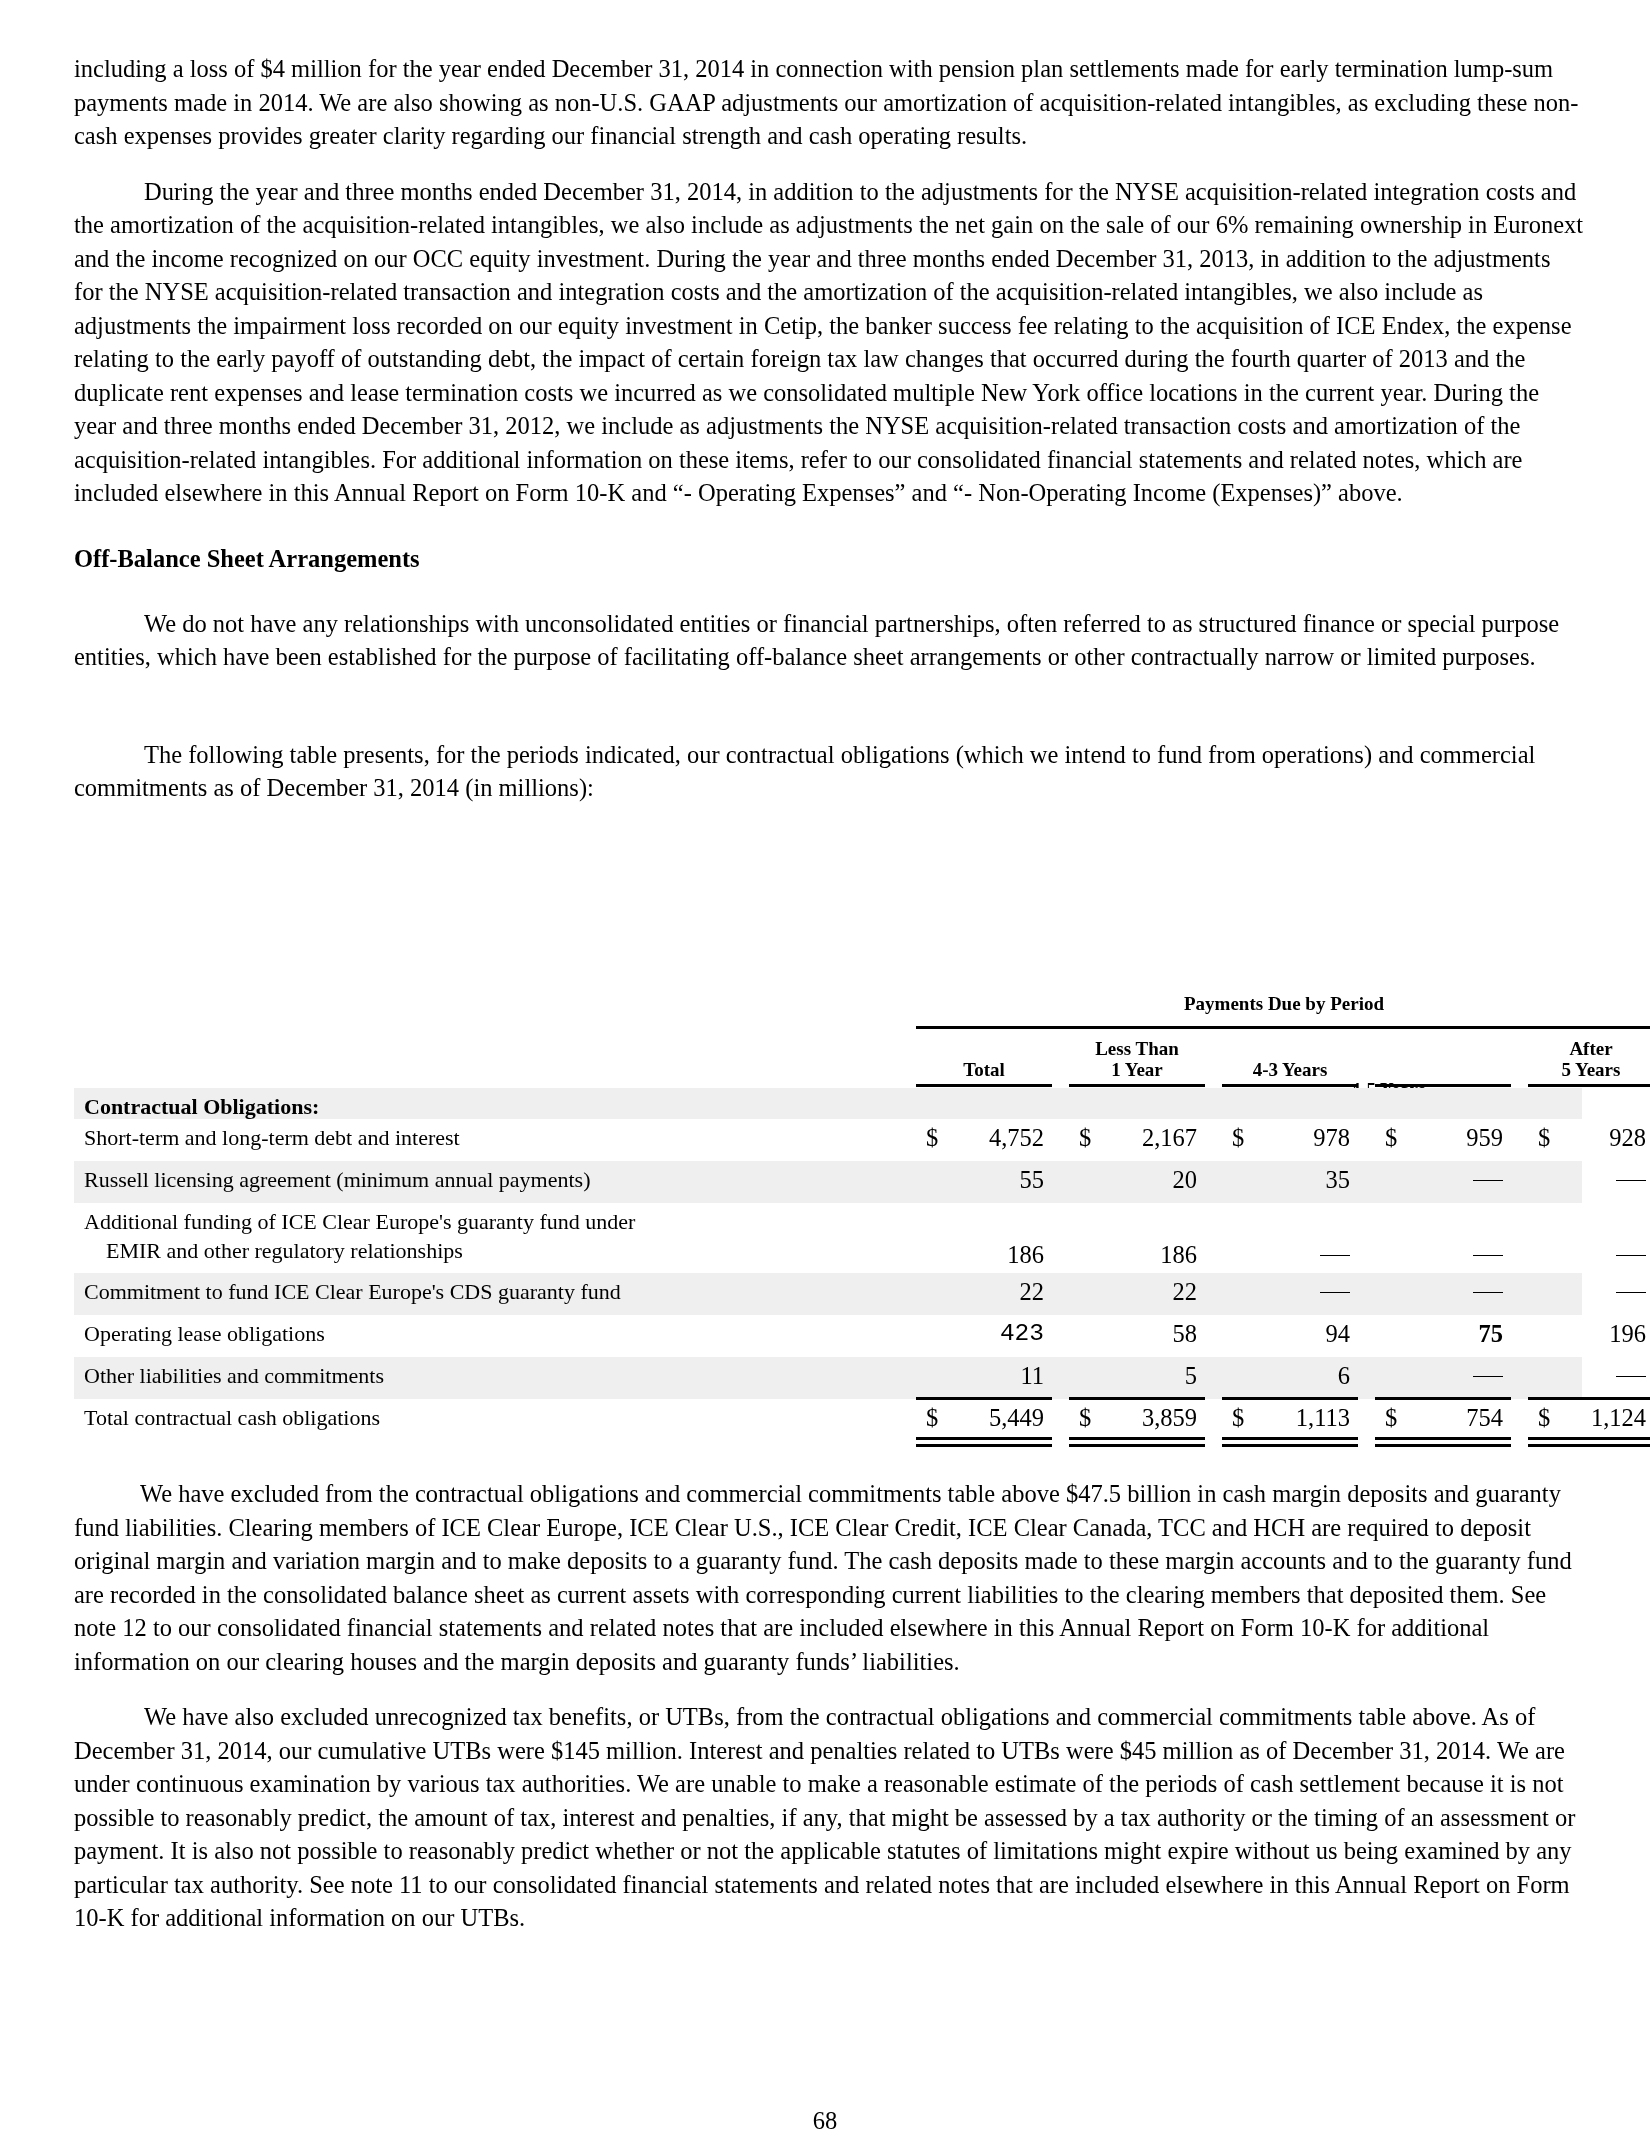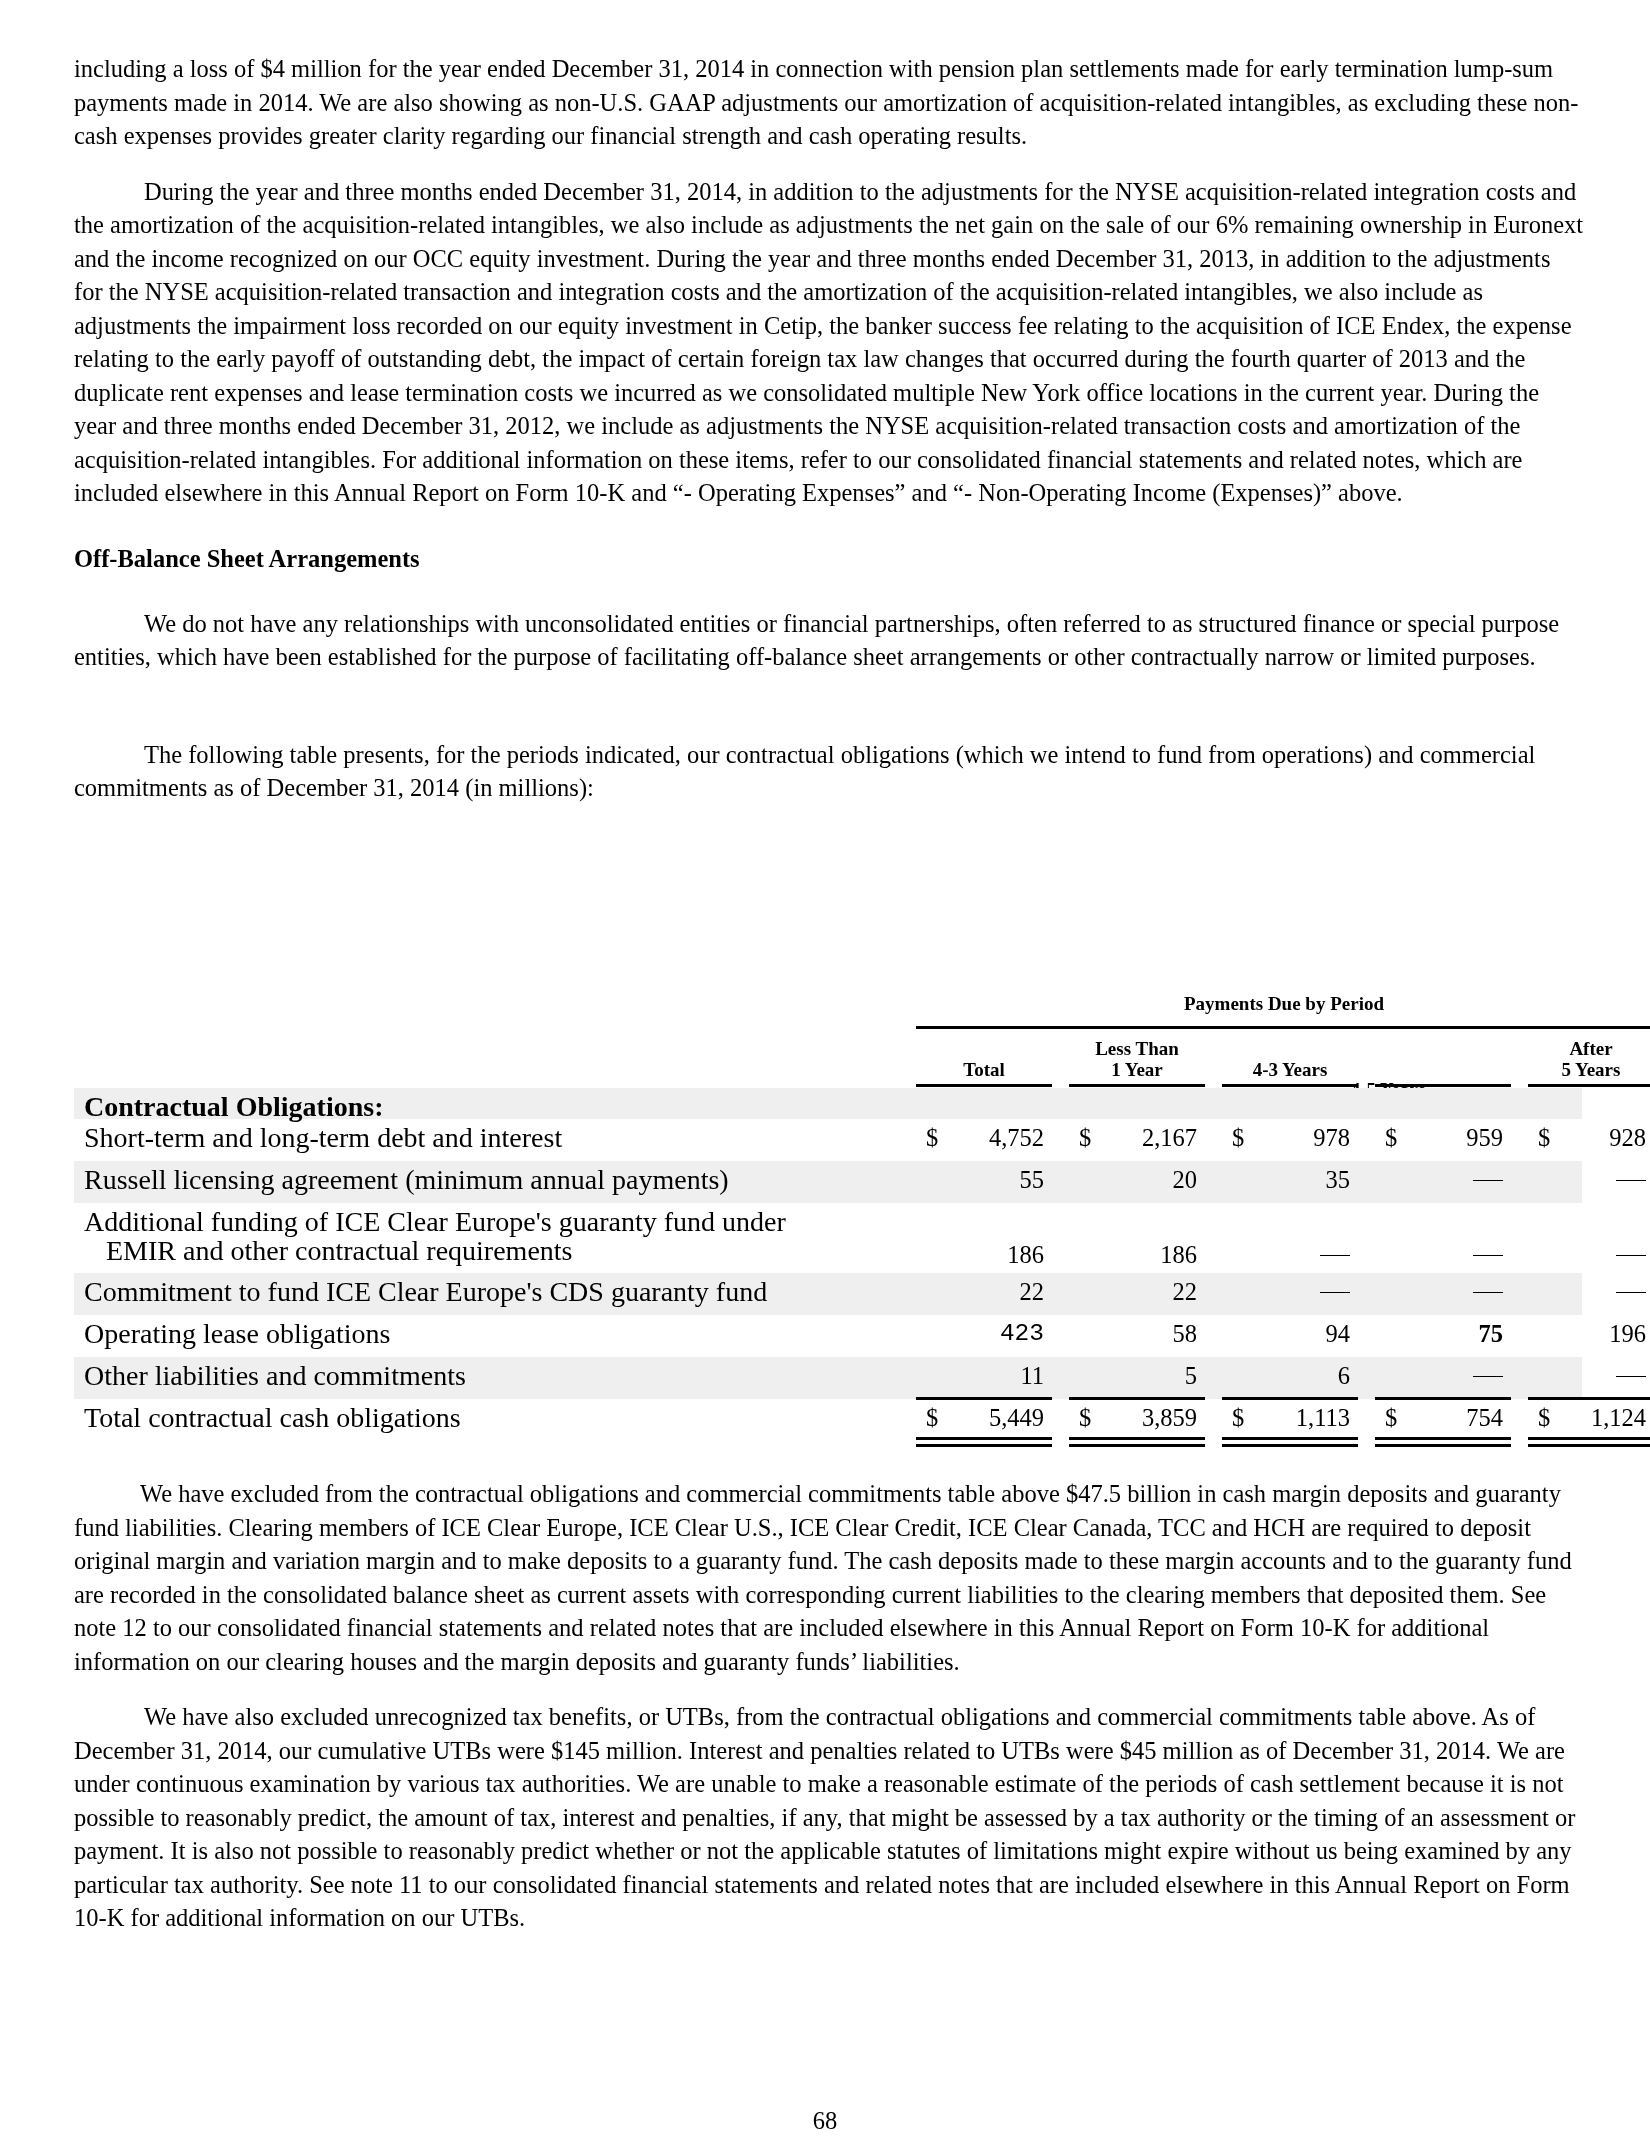--- a/index.html
+++ b/index.html
@@ -16,21 +16,21 @@
   h2 { font-size: 24.5px; font-weight: bold; margin: 0; line-height: 33px; }
 
   
   .tbl { position: absolute; left: 74px; top: 990px; width: 1510px; }
   .tbl .pdp { position: absolute; left: 840px; width: 740px; top: 0; text-align: center; font-weight: bold; font-size: 19px; line-height: 28px; }
   .tbl .topline { position: absolute; left: 842px; width: 738px; top: 36px; height: 0; border-top: 3px solid #000; }
   .colhead { position: absolute; top: 40px; height: 50px; font-weight: bold; font-size: 19px; line-height: 21px; text-align: center; display: flex; flex-direction: column; justify-content: flex-end; }
   .colhead-line { position: absolute; top: 94px; height: 0; border-top: 3px solid #000; }
   .row { position: absolute; left: 0; width: 1508px; }
   .row.shade { background: #efefef; }
-  .row .lbl { position: absolute; left: 10px; top: 0; line-height: 29px; font-size: 28px; }
+  .row .lbl { position: absolute; left: 10px; top: 0; line-height: 29px; font-size: 22px; }
   .row .lbl.bold { font-weight: bold; }
   .row .cell { position: absolute; font-size: 24.5px; line-height: 29px; }
   .cur { text-align: left; }
   .num { text-align: right; }
   .dash { display: inline-block; width: 30px; border-top: 1.5px solid #000; vertical-align: middle; margin-bottom: 4px; }
   .uline { position: absolute; border-top: 3px solid #000; height: 0; }
   .dbl { position: absolute; height: 4px; border-top: 3px solid #000; border-bottom: 3px solid #000; }
   .pagenum { position: absolute; left: 0; width: 1650px; top: 2107px; text-align: center; font-size: 24.5px; }
 </style>
 </head>
@@ -97,21 +97,21 @@
       <div class="lbl" style="top: 4px;">Russell licensing agreement (minimum annual payments)</div>
       <div class="cell num" style="left: 842px; width: 128px; top: 4px;">55</div>
       <div class="cell num" style="left: 995px; width: 128px; top: 4px;">20</div>
       <div class="cell num" style="left: 1148px; width: 128px; top: 4px;">35</div>
       <div class="cell num" style="left: 1301px; width: 128px; top: 4px;"><span class="dash"></span></div>
       <div class="cell num" style="left: 1454px; width: 118px; top: 4px;"><span class="dash"></span></div>
     </div>
     <div class="row" style="top: 213px; height: 70px;">
       <div class="lbl" style="top: 4px;">
         <div>Additional funding of ICE Clear Europe's guaranty fund under</div>
-        <div style="padding-left: 22px;">EMIR and other contractual requirements</div>
+        <div style="padding-left: 22px;">EMIR and other regulatory relationships</div>
       </div>
       <div class="cell num" style="left: 842px; width: 128px; top: 37px;">186</div>
       <div class="cell num" style="left: 995px; width: 128px; top: 37px;">186</div>
       <div class="cell num" style="left: 1148px; width: 128px; top: 37px;"><span class="dash"></span></div>
       <div class="cell num" style="left: 1301px; width: 128px; top: 37px;"><span class="dash"></span></div>
       <div class="cell num" style="left: 1454px; width: 118px; top: 37px;"><span class="dash"></span></div>
     </div>
     <div class="row shade" style="top: 283px; height: 42px;">
       <div class="lbl" style="top: 4px;">Commitment to fund ICE Clear Europe's CDS guaranty fund</div>
       <div class="cell num" style="left: 842px; width: 128px; top: 4px;">22</div>

